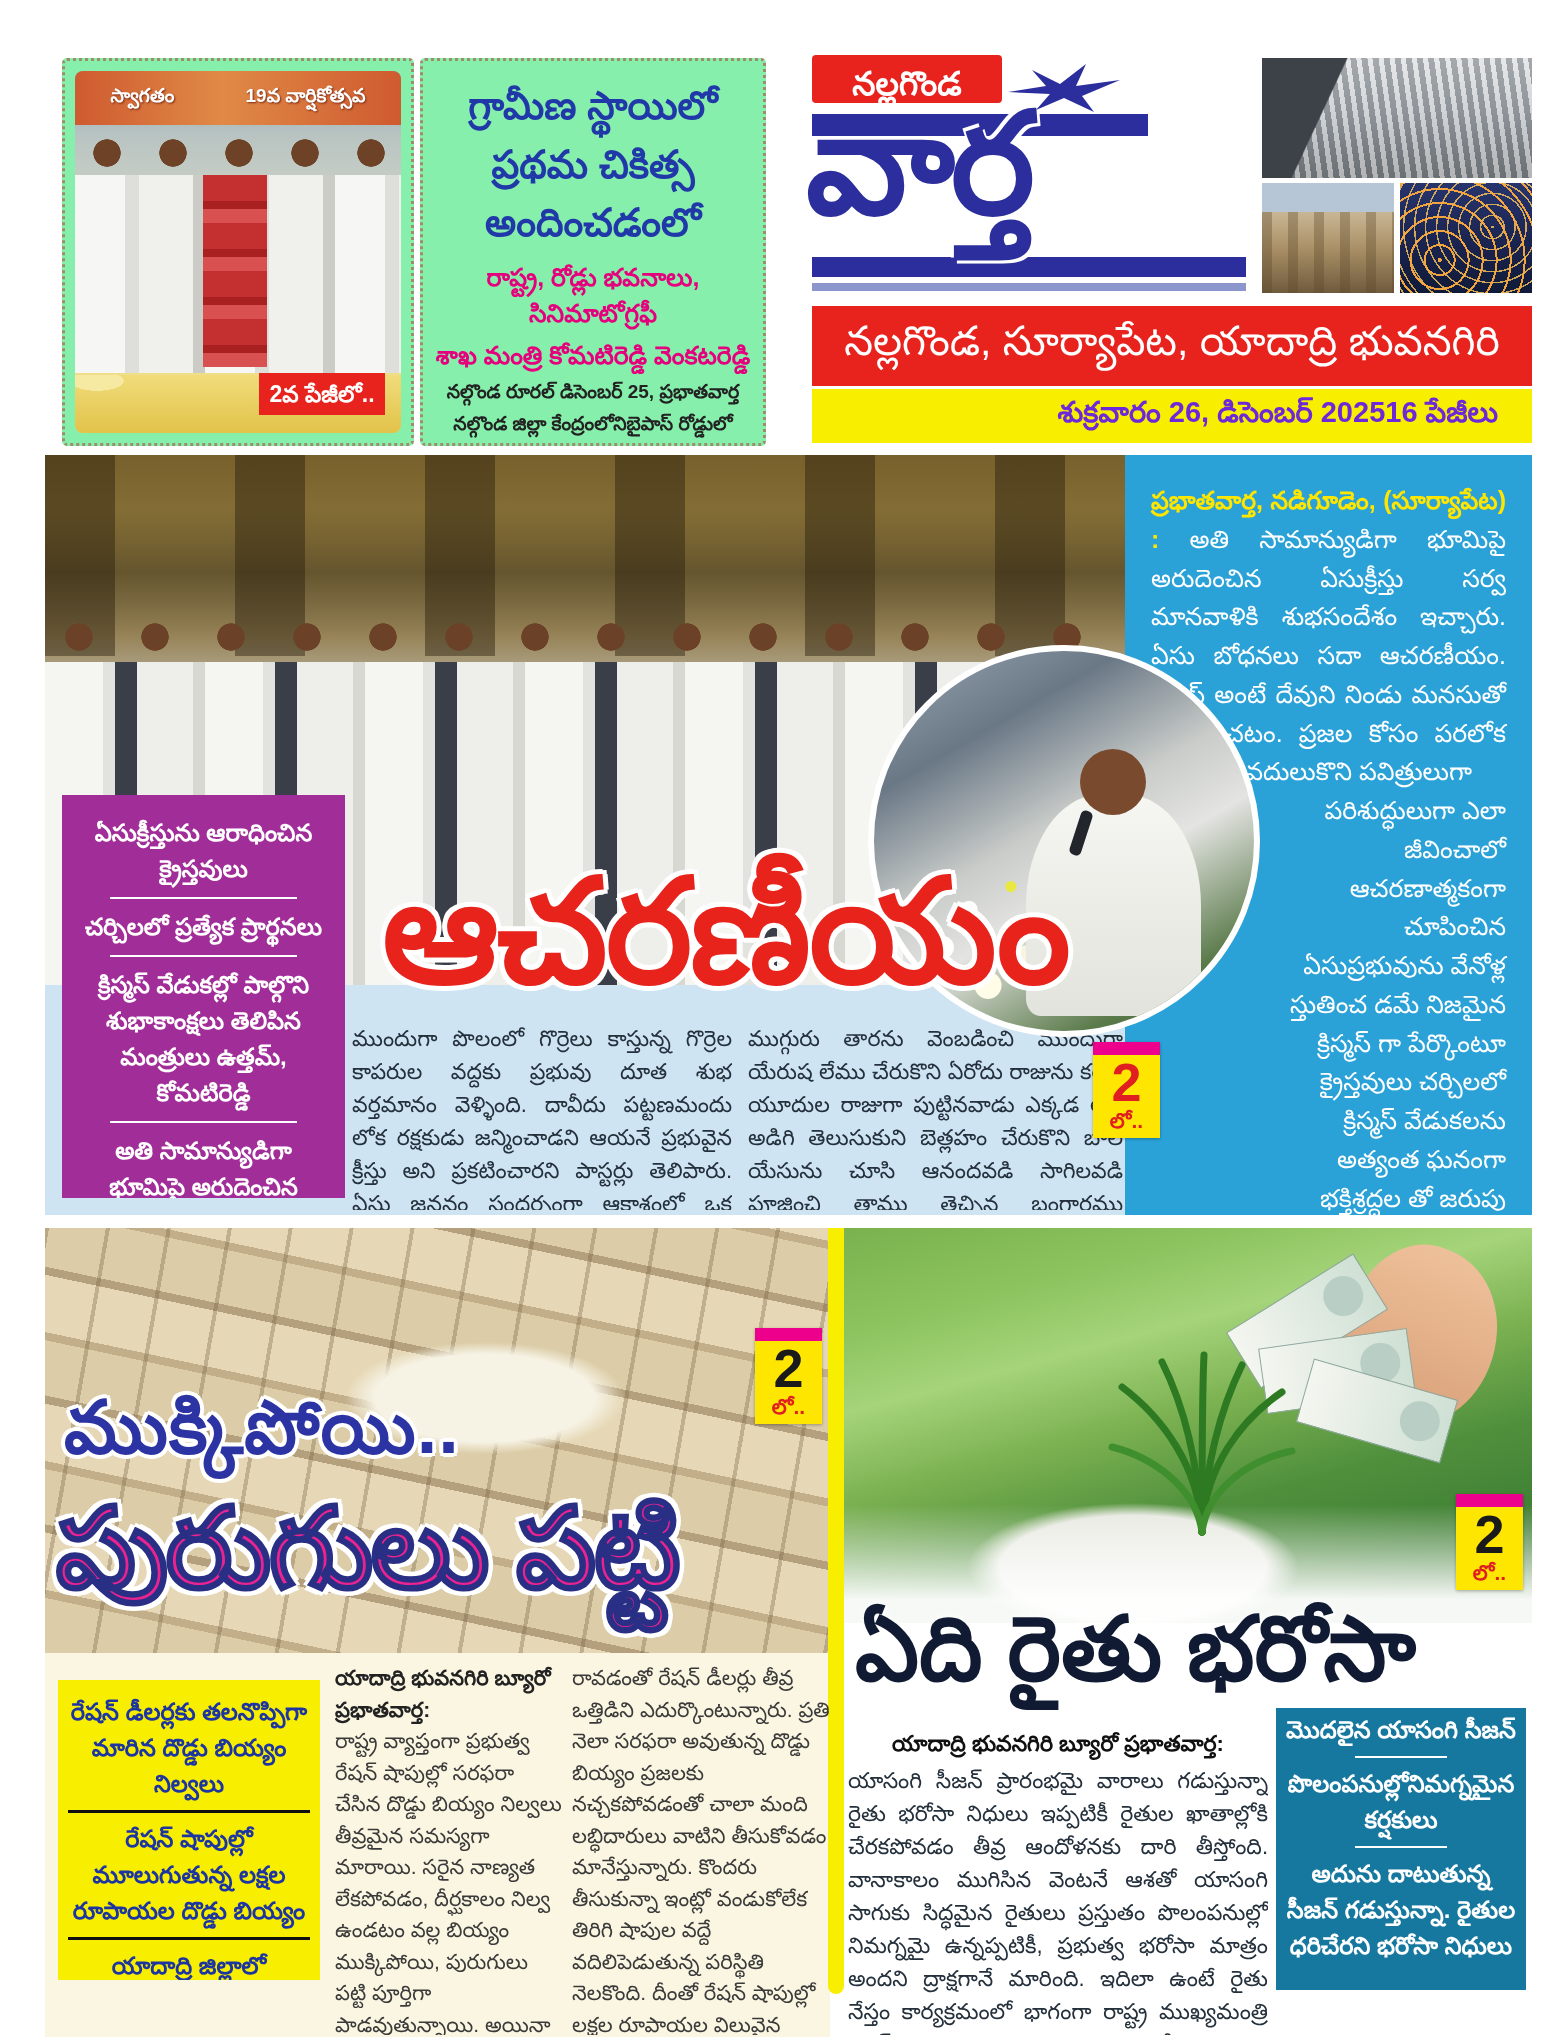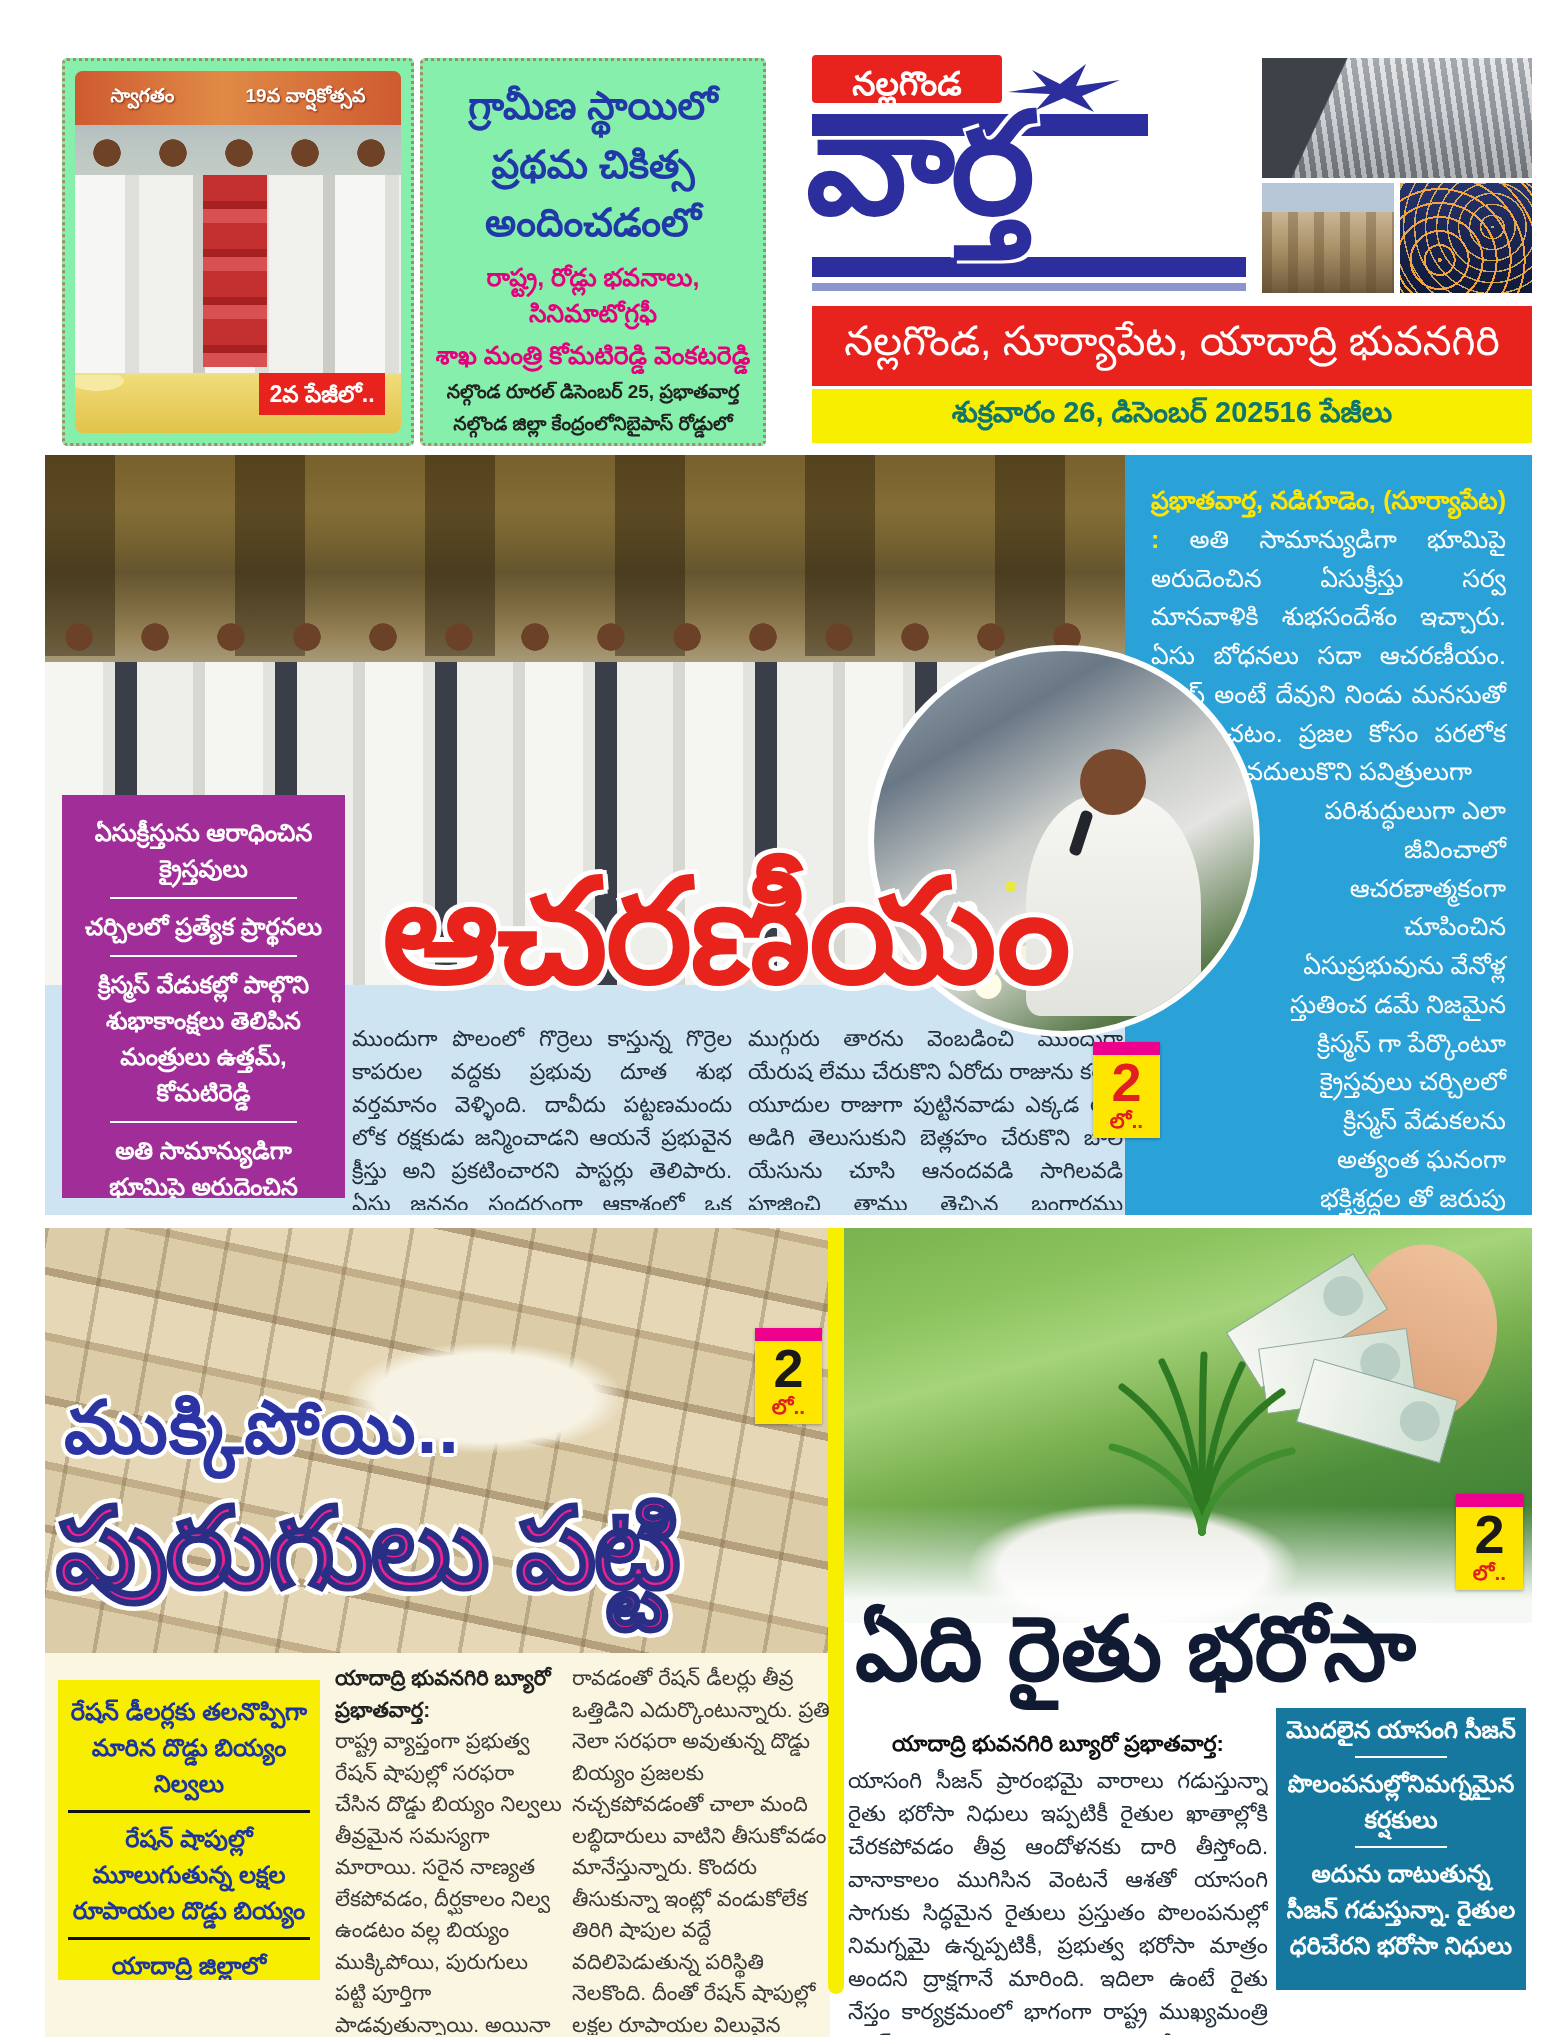--- a/index.html
+++ b/index.html
@@ -50,22 +50,22 @@
   .ph-temple{left:1262px;top:183px;width:132px;height:110px;
     background:linear-gradient(180deg,#b6c6d6 0 26%,transparent 26%),
       repeating-linear-gradient(90deg,rgba(90,70,40,.35) 0 10px,transparent 10px 26px),
       linear-gradient(180deg,#c9b795 26%,#a98f66 60%,#6e5a3c 100%);}
   .ph-city{left:1400px;top:183px;width:132px;height:110px;
     background:repeating-radial-gradient(circle at 30% 70%,rgba(255,170,60,.95) 0 2px,transparent 2px 14px),
       repeating-radial-gradient(circle at 70% 40%,rgba(255,200,90,.8) 0 1.5px,transparent 1.5px 11px),
       linear-gradient(180deg,#27356e 0%,#1a2450 55%,#101a38 100%);}
   .strip-red{left:812px;top:306px;width:720px;height:80px;background:#e8231e;color:#fff;font-size:41px;font-weight:normal;
     display:flex;align-items:center;justify-content:center;white-space:nowrap;overflow:hidden;}
-  .strip-yellow{left:812px;top:389px;width:720px;height:54px;background:#f8ee00;color:#0f766e;font-size:29px;font-weight:bold;
-    display:flex;align-items:center;justify-content:center;padding:0 34px;}
+  .strip-yellow{left:812px;top:389px;width:720px;height:54px;background:#f8ee00;color:#6d28d9;font-size:29px;font-weight:bold;
+    display:flex;align-items:center;justify-content:flex-end;padding:0 34px;}
 
   
   .photo-main{left:45px;top:455px;width:1080px;height:530px;
     background:linear-gradient(180deg,#7a6434 0%,#8d783f 10%,#5f5230 22%,#98855a 34%,#cfcfc9 52%,#e8e8e4 100%);z-index:1;}
   .pm-arches{position:absolute;left:0;top:0;right:0;height:38%;
     background:repeating-linear-gradient(90deg,rgba(40,30,12,.45) 0 70px,transparent 70px 190px),
     linear-gradient(180deg,rgba(120,95,40,.6),transparent);}
   .pm-heads{position:absolute;left:0;top:31%;right:0;height:46px;
     background-image:radial-gradient(circle 14px at 34px 18px,#6b4228 96%,transparent);background-size:76px 46px;background-repeat:repeat-x;}
   .pm-crowd{position:absolute;left:0;top:39%;right:0;bottom:0;

